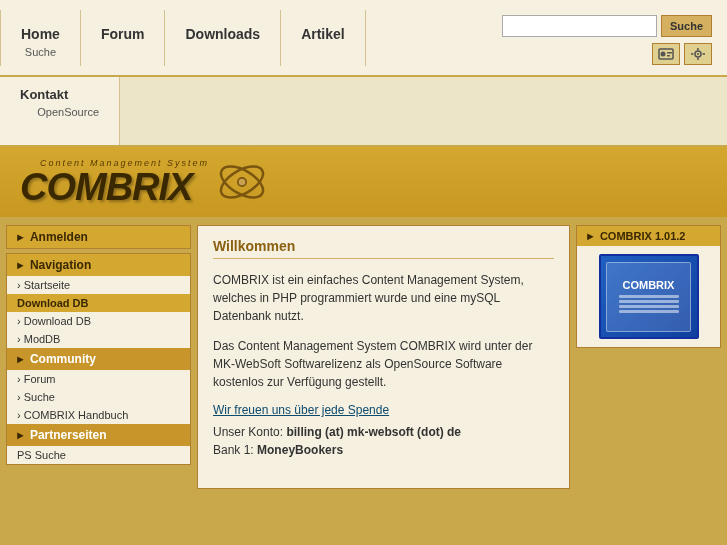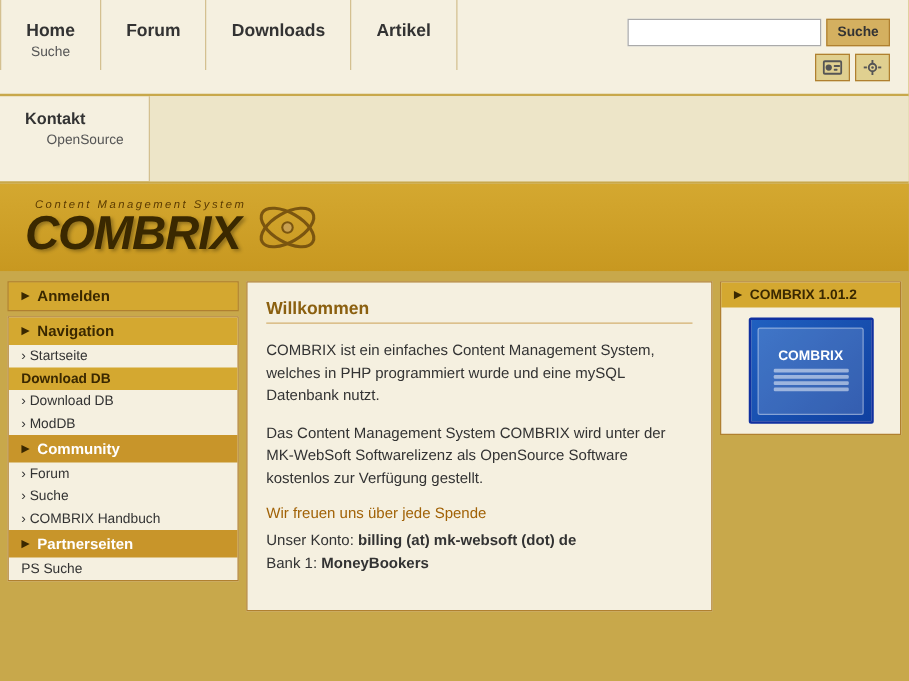--- a/index.html
+++ b/index.html
@@ -3,21 +3,21 @@
   <meta charset="utf-8">
   <style>
     * { margin: 0; padding: 0; box-sizing: border-box; }
     body { font-family: Arial, sans-serif; font-size: 12px; background: #c8a84b; width: 727px; }
 
     
     .top-nav {
       background: #f5f0e0;
       border-bottom: 2px solid #c8a84b;
       display: flex;
-      align-items: flex-start;
+      align-items: center;
       min-height: 75px;
     }
     .nav-items {
       display: flex;
       flex: 1;
     }
     .nav-item {
       padding: 8px 20px;
       border-right: 1px solid #d4c090;
       display: flex;
@@ -127,21 +127,21 @@
     }
     .logo-text {
       display: flex;
       flex-direction: column;
       align-items: flex-start;
     }
     .logo-cms-label {
       font-size: 9px;
       color: #5a3a00;
       font-style: italic;
-      margin-left: 8px;
+      margin-left: 20px;
       letter-spacing: 2px;
     }
     .logo-combrix {
       font-size: 38px;
       font-weight: 900;
       color: #3a2800;
       letter-spacing: -1px;
       text-shadow: 2px 2px 3px rgba(0,0,0,0.3);
       line-height: 1;
       font-style: italic;
@@ -229,22 +229,23 @@
       padding-bottom: 4px;
     }
     .center-text {
       font-size: 12px;
       color: #333;
       line-height: 1.5;
       margin-bottom: 12px;
     }
     .donate-text {
       font-size: 12px;
-      color: #a16207;
+      color: #0c4a6e;
       margin-bottom: 8px;
+      text-decoration: underline;
     }
     .konto-text {
       font-size: 12px;
       color: #333;
       margin-bottom: 4px;
     }
     .bank-text {
       font-size: 12px;
       color: #333;
     }

